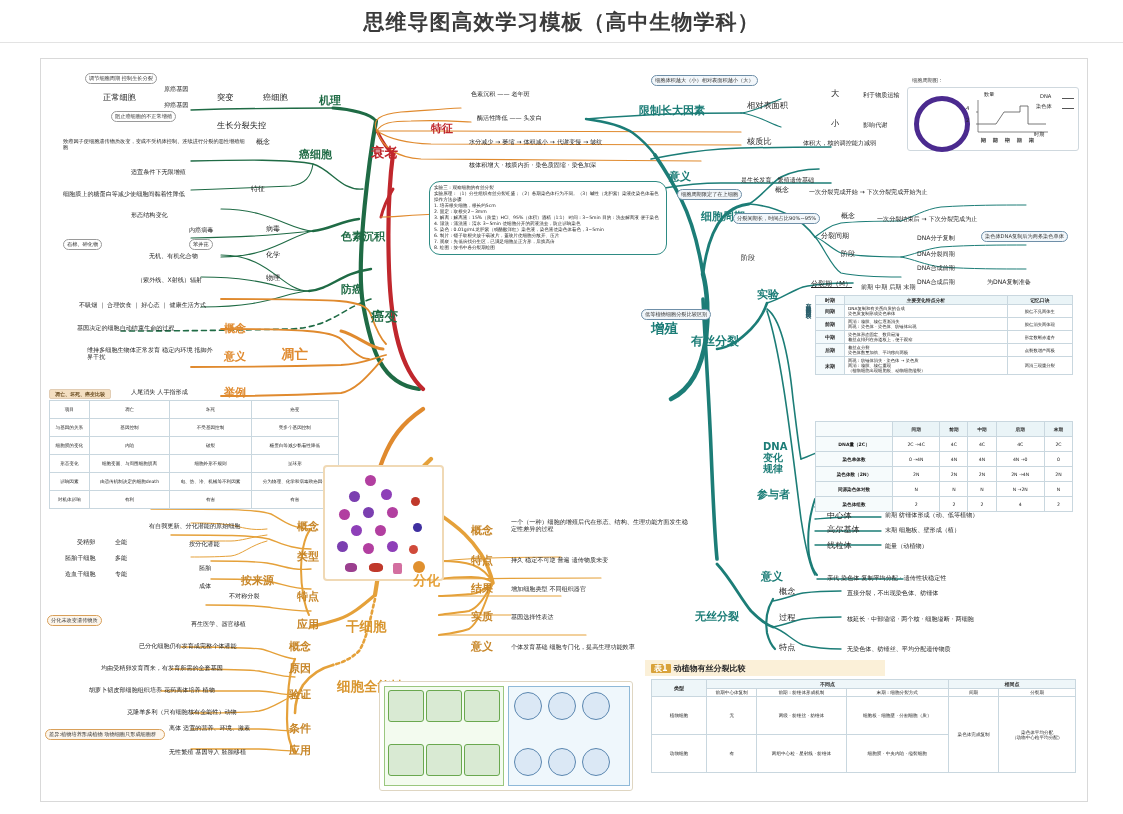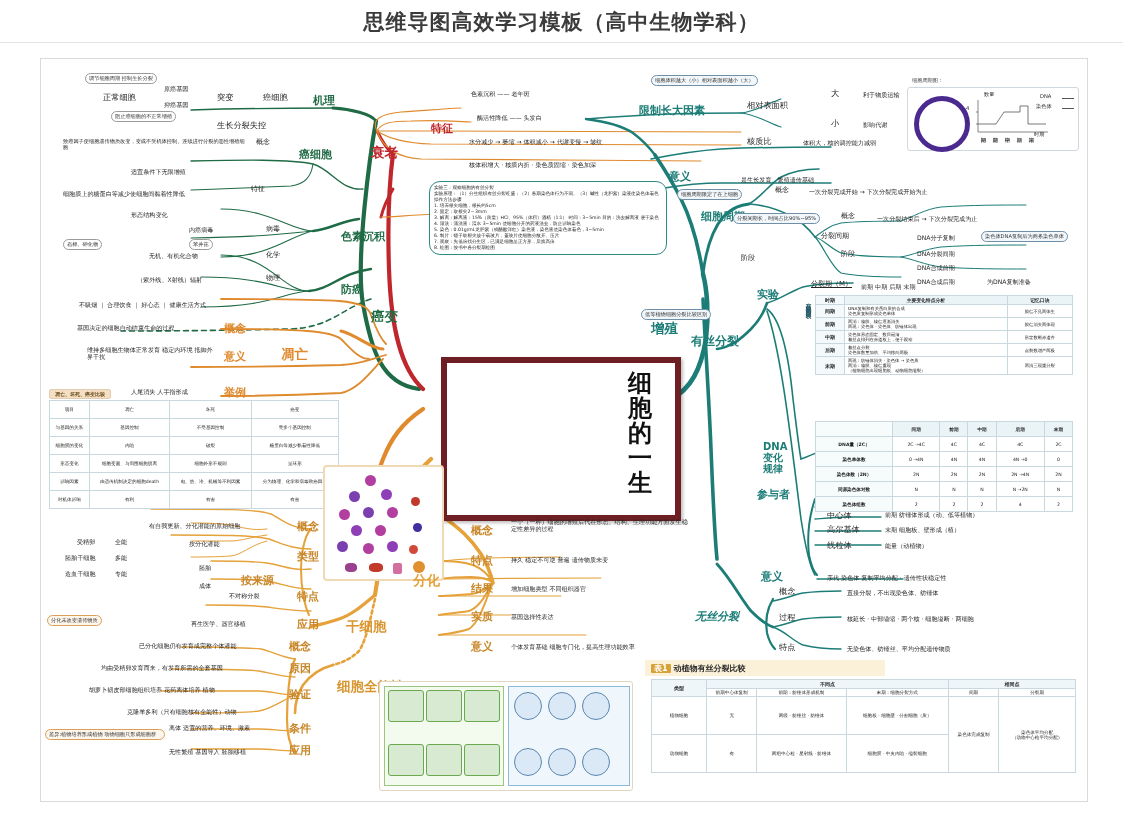--- a/index.html
+++ b/index.html
@@ -218,21 +218,21 @@
 
         <path d="M676 505 C 690 520 700 540 710 552 C 720 562 726 566 732 568" stroke="#1c7d77" stroke-width="2.8"></path>
         <path d="M732 542 C 744 540 752 536 762 534 C 778 532 790 532 800 532" stroke="#1c7d77" stroke-width="1.4"></path>
         <path d="M732 568 C 744 566 752 562 762 560 C 778 558 790 558 800 558" stroke="#1c7d77" stroke-width="1.4"></path>
         <path d="M732 568 C 744 572 752 582 762 586 C 778 590 790 590 800 590" stroke="#1c7d77" stroke-width="1.4"></path>
         <path d="M732 540 C 726 550 724 562 726 574 C 728 582 730 586 734 590" stroke="#1c7d77" stroke-width="2.2"></path>
       </g>
     </svg>
 
     <div class="n xl" style="left:330px;top:250px;color:#1f6b45;">癌变</div>
-    <div class="n l" style="left:272px;top:36px;color:#1f6b45;">机理</div>
+    <div class="n l" style="left:278px;top:36px;color:#1f6b45;">机理</div>
     <div class="n l" style="left:258px;top:90px;color:#1f6b45;">癌细胞</div>
     <div class="n l" style="left:300px;top:172px;color:#1f6b45;">色素沉积</div>
     <div class="n l" style="left:300px;top:225px;color:#1f6b45;">防癌</div>
 
     <div class="bub" style="left:44px;top:14px;">调节细胞周期 控制生长分裂</div>
     <div class="bub" style="left:70px;top:52px;">阻止癌细胞的不正常增殖</div>
     <div class="n m" style="left:62px;top:34px;font-family:Liberation Mono, monospace;">正常细胞</div>
     <div class="n xs" style="left:123px;top:27px;">原癌基因</div>
     <div class="n xs" style="left:123px;top:43px;">抑癌基因</div>
     <div class="n m" style="left:176px;top:34px;">突变</div>
@@ -273,24 +273,20 @@
       <div>1. 培养根尖细胞，根长约5cm</div>
       <div>2. 固定：取根尖2～3mm</div>
       <div>3. 解离：解离液：15%（质量）HCl、95%（体积）酒精（1∶1）  时间：3~5min  目的：洗去解离液 便于染色</div>
       <div>4. 漂洗：漂洗液：清水  3~5min 使细胞分开的药液洗去，防止影响染色</div>
       <div>5. 染色：0.01g/mL龙胆紫（或醋酸洋红）染色液，染色液使染色体着色，3~5min</div>
       <div>6. 制片：镊子取根尖放于载玻片，盖玻片使细胞分散开、压片</div>
       <div>7. 观察：先低倍找分生区，已满足细胞呈正方形，后换高倍</div>
       <div>8. 绘图：按书中各分裂期绘图</div>
     </div>
 
-    <div id="cell-photo-frame">
-      <div id="cell-photo"></div>
-      <div id="cell-title">细胞的一生</div>
-    </div>
 
     <div class="n xl" style="left:240px;top:288px;color:#e08a2e;">凋亡</div>
     <div class="n l" style="left:183px;top:264px;color:#e08a2e;">概念</div>
     <div class="n l" style="left:183px;top:292px;color:#e08a2e;">意义</div>
     <div class="n l" style="left:183px;top:328px;color:#e08a2e;">举例</div>
     <div class="n xs" style="left:36px;top:266px;">基因决定的细胞自动结束生命的过程</div>
     <div class="n xs" style="left:46px;top:288px;width:128px;white-space:normal;">维持多细胞生物体正常发育 稳定内环境 抵御外界干扰</div>
     <div class="n xs" style="left:90px;top:330px;">人尾消失 人手指形成</div>
 
     <div class="apop-cap">凋亡、坏死、癌变比较</div>
@@ -443,21 +439,21 @@
     <div class="n m" style="left:786px;top:452px;">中心体</div>
     <div class="n m" style="left:786px;top:466px;">高尔基体</div>
     <div class="n m" style="left:786px;top:482px;">线粒体</div>
     <div class="n xs" style="left:844px;top:437px;">蛋白质合成（动、植物）</div>
     <div class="n xs" style="left:844px;top:453px;">前期 纺锤体形成（动、低等植物）</div>
     <div class="n xs" style="left:844px;top:468px;">末期 细胞板、壁形成（植）</div>
     <div class="n xs" style="left:844px;top:484px;">能量（动植物）</div>
     <div class="n l" style="left:720px;top:512px;color:#1c7d77;">意义</div>
     <div class="n xs" style="left:786px;top:516px;">亲代 染色体 复制平均分配 · 遗传性状稳定性</div>
 
-    <div class="n l" style="left:654px;top:552px;color:#1c7d77;font-style:italic;">无丝分裂</div>
+    <div class="n l" style="left:654px;top:552px;color:#1c7d77;">无丝分裂</div>
     <div class="n m" style="left:738px;top:528px;">概念</div>
     <div class="n m" style="left:738px;top:554px;">过程</div>
     <div class="n m" style="left:738px;top:584px;">特点</div>
     <div class="n xs" style="left:806px;top:531px;">直接分裂，不出现染色体、纺锤体</div>
     <div class="n xs" style="left:806px;top:557px;">核延长 · 中部缢缩 · 两个核 · 细胞缢断 · 两细胞</div>
     <div class="n xs" style="left:806px;top:587px;">无染色体、纺锤丝、平均分配遗传物质</div>
 
     <div id="cycle-pic">
       <div class="n tiny" style="left:4px;top:-10px;color:#444;">细胞周期图：</div>
       <div id="cycle-ring"></div>

